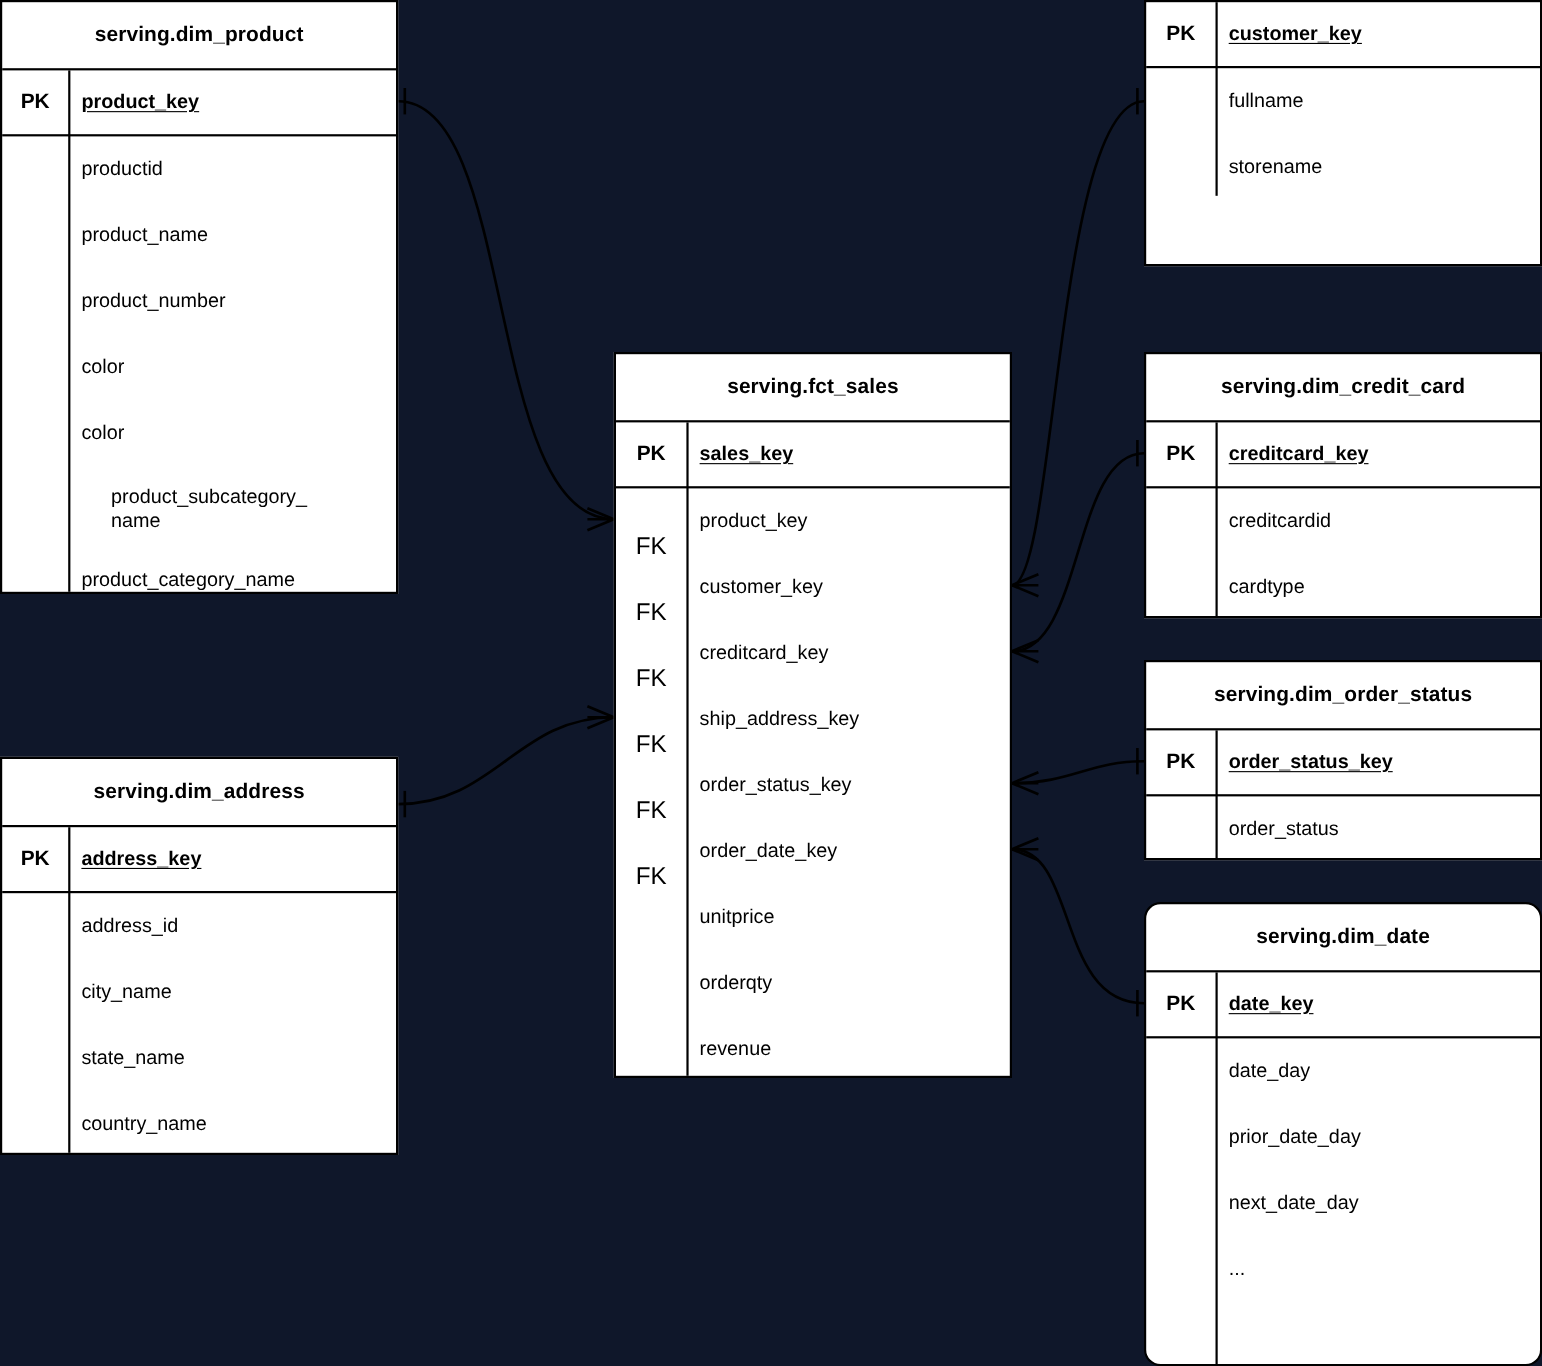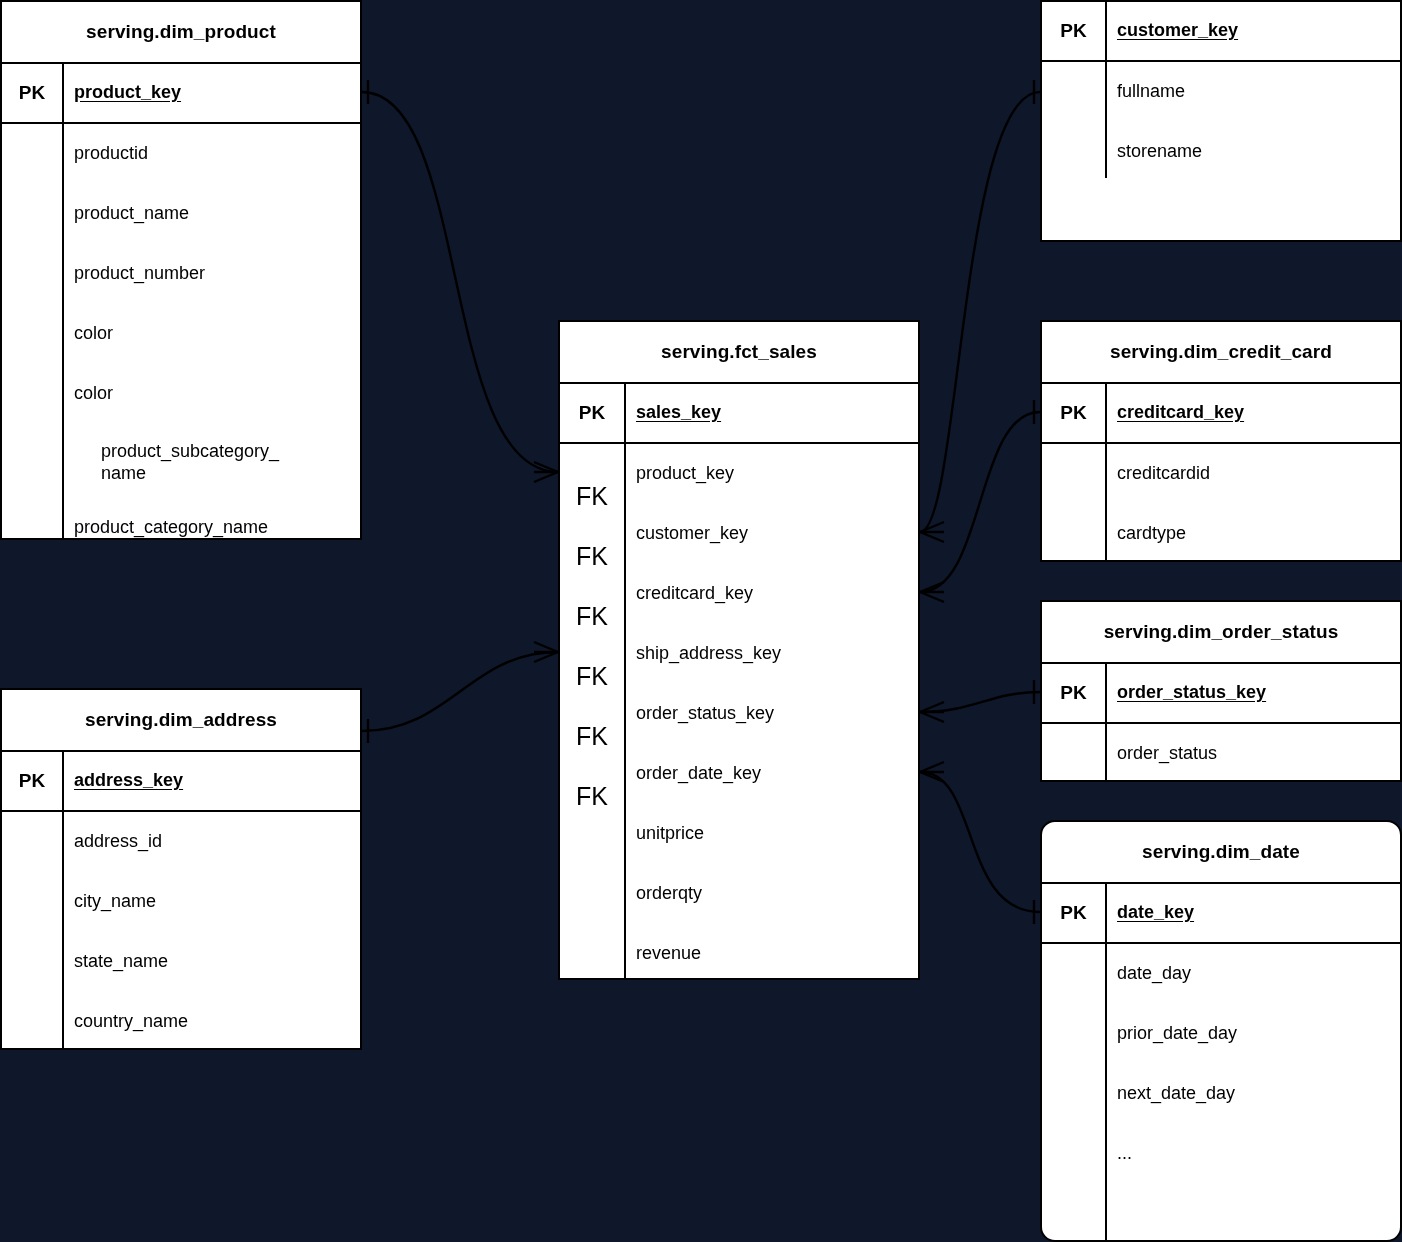--- a/index.html
+++ b/index.html
@@ -67,21 +67,21 @@
     flex: 0 0 auto;
     display: flex;
     align-items: center;
     justify-content: center;
     font-size: 19px;
     font-weight: bold;
     color: #000000;
   }
   .cell-key.fk {
     font-weight: normal;
-    font-size: 25px;
+    font-size: 22px;
     margin-top: 45px;
   }
   .cell-name {
     box-sizing: border-box;
     flex: 1 1 auto;
     display: flex;
     align-items: center;
     padding-left: 12px;
     font-size: 18px;
     color: #000000;

